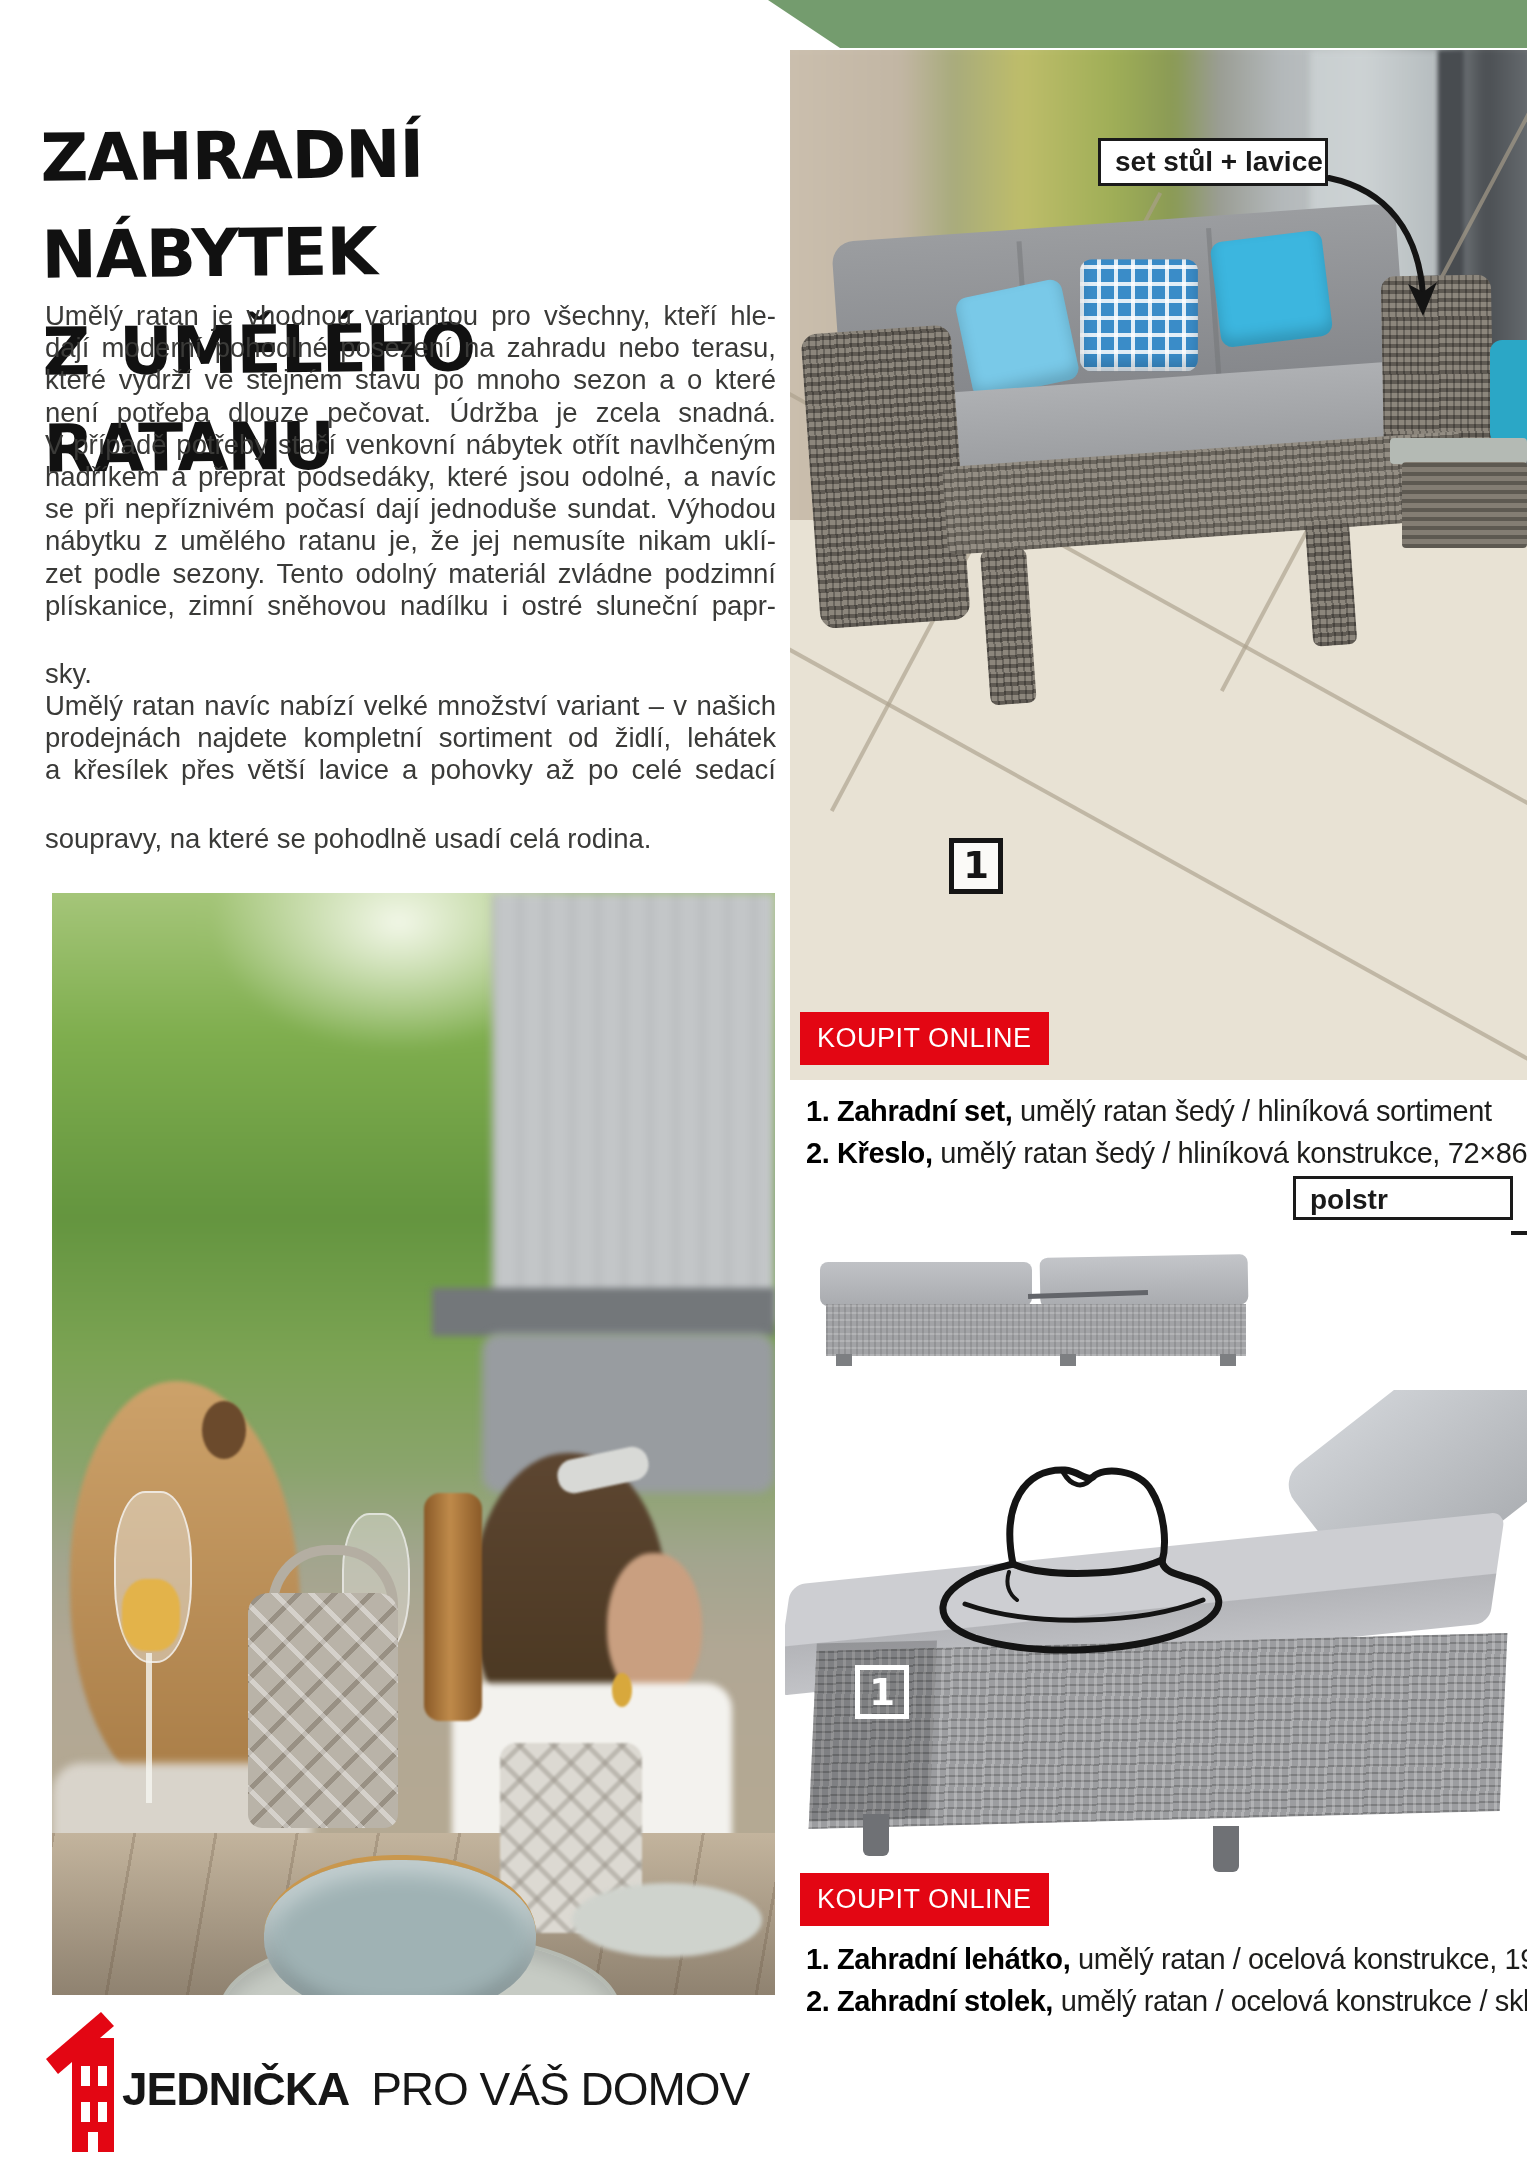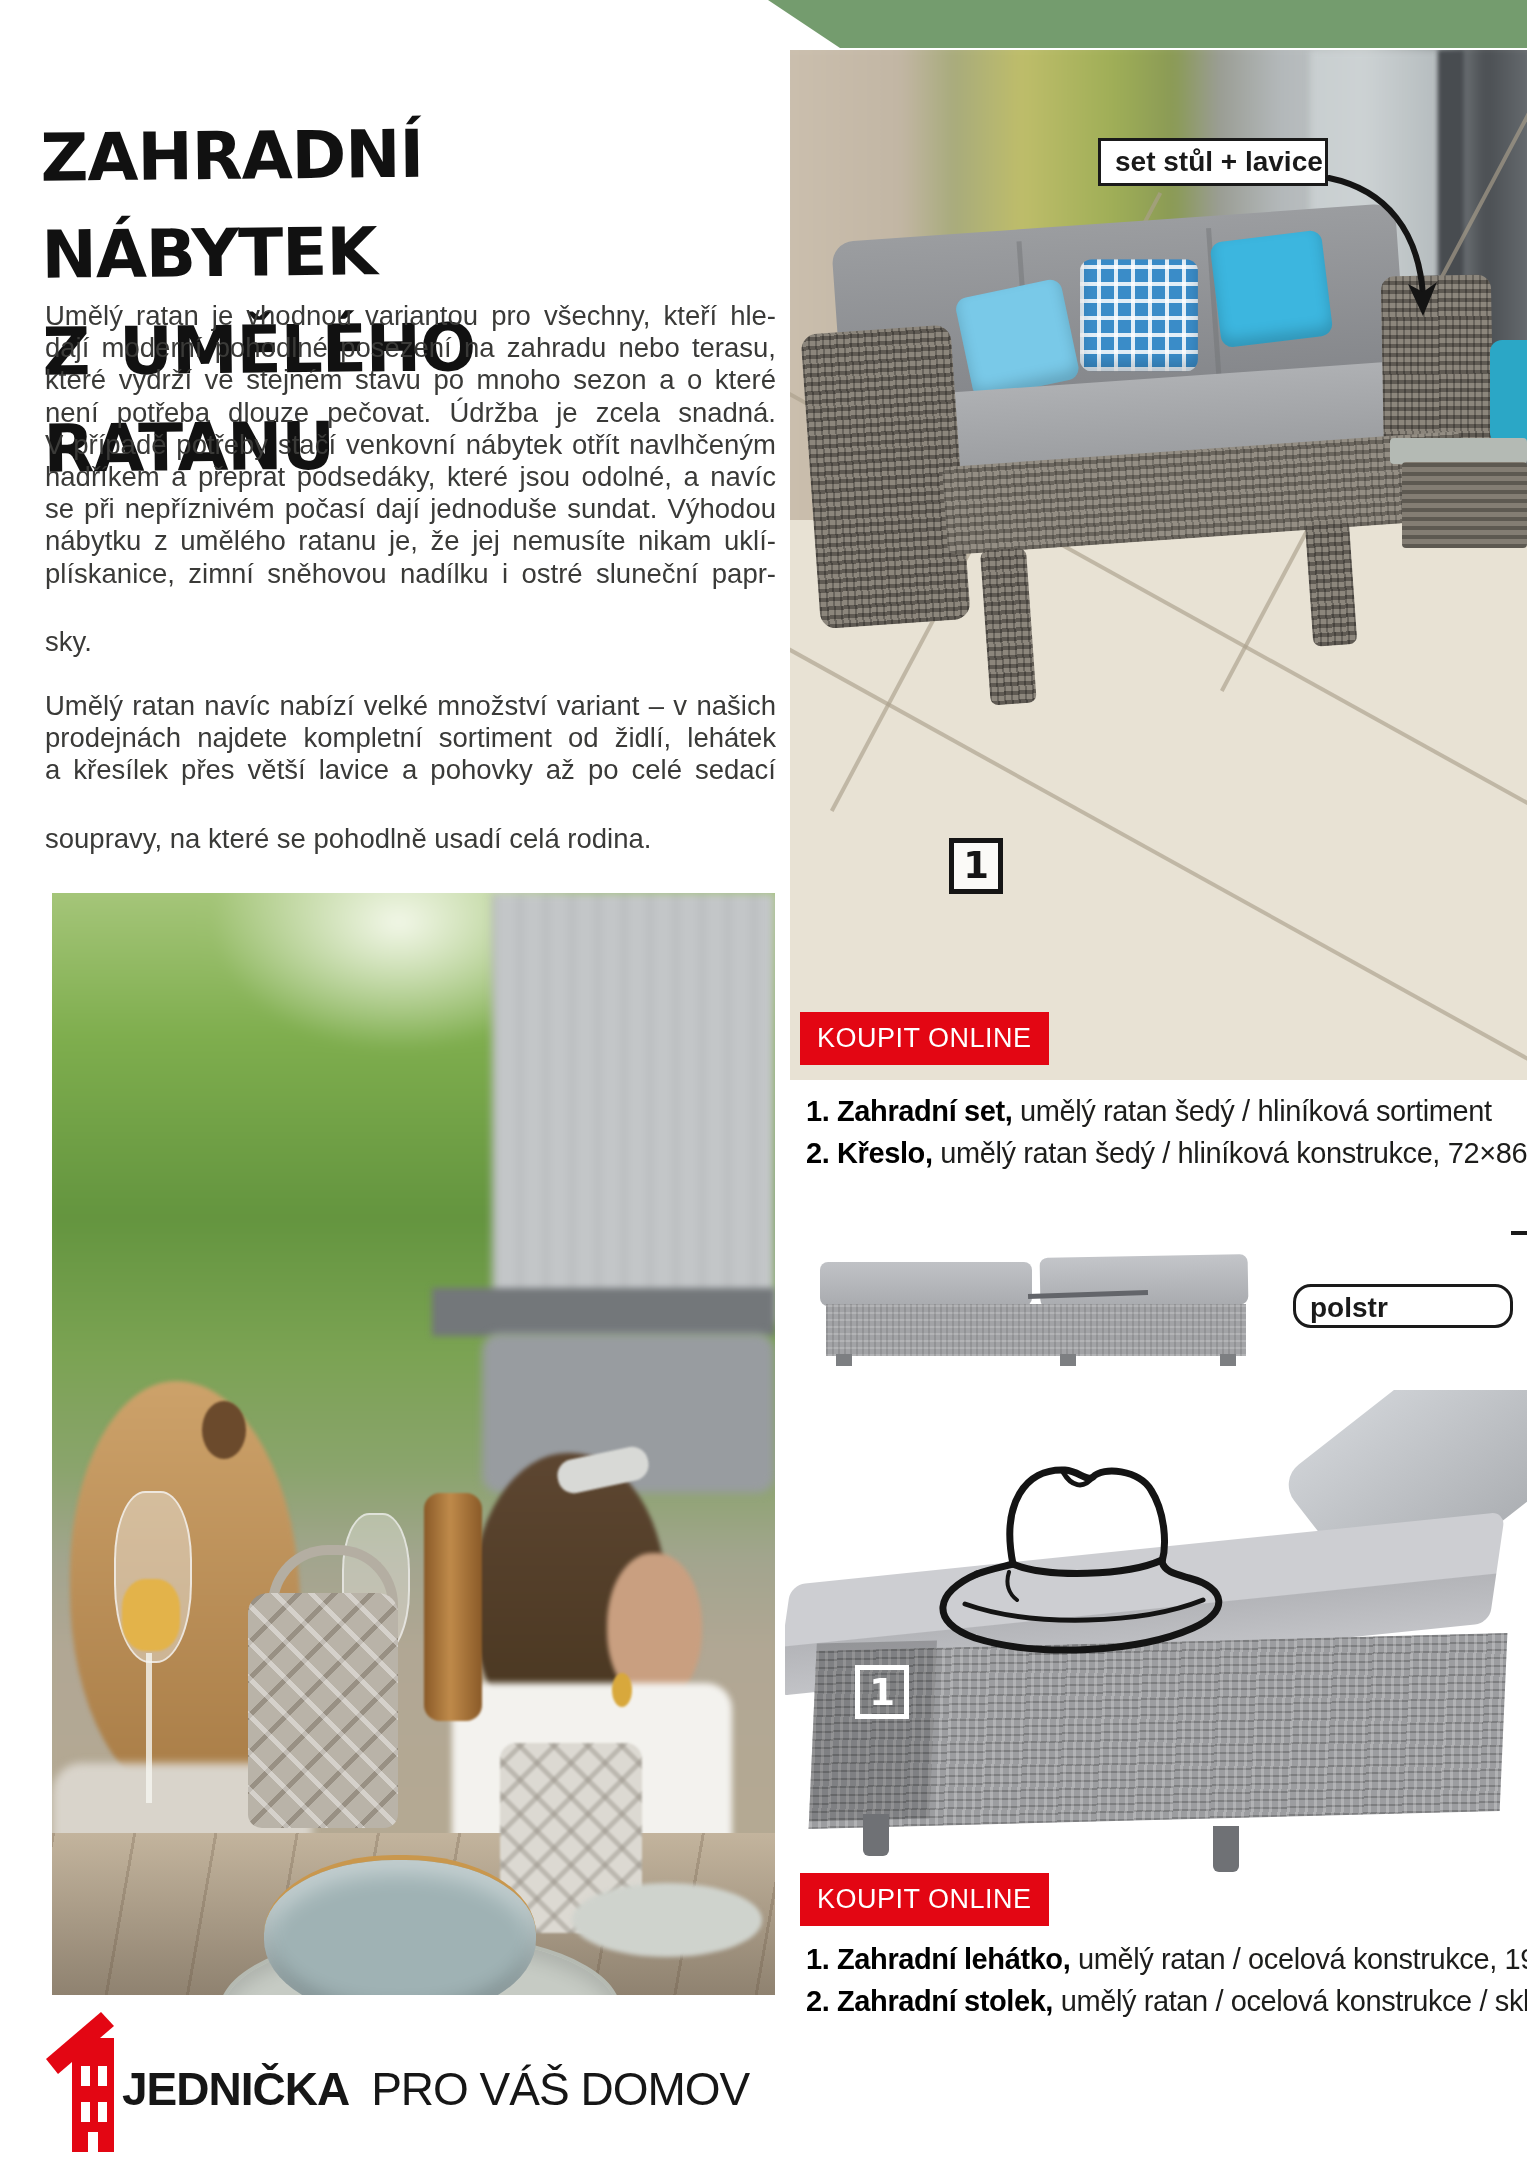--- a/index.html
+++ b/index.html
@@ -97,21 +97,21 @@
   .fl-cush1{left:0px;top:10px;width:212px;height:44px;border-radius:8px;
             background:linear-gradient(180deg,#c0c2c6,#a9abaf);}
   .fl-cush2{left:220px;top:4px;width:208px;height:50px;border-radius:8px;transform:rotate(-1deg);
             background:linear-gradient(180deg,#c3c5c9,#a9abaf);}
   .fl-gap{left:208px;top:40px;width:120px;height:5px;background:#63656a;transform:rotate(-2deg);}
   .fl-box{left:6px;top:52px;width:420px;height:52px;background:#a2a3a6;
           background-image:repeating-linear-gradient(90deg,rgba(0,0,0,.10) 0 2px,transparent 2px 6px),
                            repeating-linear-gradient(0deg,rgba(255,255,255,.18) 0 2px,transparent 2px 7px);}
   .fl-leg{top:102px;width:16px;height:12px;background:#7d7f82;}
   .flg1{left:16px;} .flg2{left:240px;} .flg3{left:400px;}
-  .callout-polstr{left:1293px;top:1284px;width:220px;height:44px;border-radius:18px;}
+  .callout-polstr{left:1293px;top:1176px;width:220px;height:44px;}
   .polstr-stub{left:1511px;top:1231px;width:16px;height:4px;background:#1a1a1a;}
 
   
   .photo-hat{left:785px;top:1390px;width:742px;height:487px;background:#fff;}
   .hl-back{left:500px;top:-60px;width:430px;height:170px;border-radius:26px;
            background:linear-gradient(180deg,#cdd0d4,#aeb1b5);transform:rotate(-38deg);}
   .hl-cush{left:5px;top:158px;width:700px;height:112px;border-radius:14px;
            background:linear-gradient(180deg,#cdced2 55%,#b4b5b9 56%,#c2c3c7);
            transform:skewX(-14deg) rotate(-6deg);}
   .hl-box{left:28px;top:252px;width:690px;height:178px;background:#9c9da0;overflow:hidden;
@@ -191,20 +191,21 @@
 
   <div class="abs para p1">
     <div class="pline">Umělý ratan je vhodnou variantou pro všechny, kteří hle-</div>
     <div class="pline">dají moderní pohodlné posezení na zahradu nebo terasu,</div>
     <div class="pline">které vydrží ve stejném stavu po mnoho sezon a o které</div>
     <div class="pline">není potřeba dlouze pečovat. Údržba je zcela snadná.</div>
     <div class="pline">V případě potřeby stačí venkovní nábytek otřít navlhčeným</div>
     <div class="pline">hadříkem a přeprat podsedáky, které jsou odolné, a navíc</div>
     <div class="pline">se při nepříznivém počasí dají jednoduše sundat. Výhodou</div>
     <div class="pline">nábytku z umělého ratanu je, že jej nemusíte nikam uklí-</div>
+    <div class="pline">zet podle sezony. Tento odolný materiál zvládne podzimní</div>
     <div class="pline">plískanice, zimní sněhovou nadílku i ostré sluneční papr-</div>
     <div class="pline last">sky.</div>
   </div>
 
   <div class="abs para p2">
     <div class="pline">Umělý ratan navíc nabízí velké množství variant – v našich</div>
     <div class="pline">prodejnách najdete kompletní sortiment od židlí, lehátek</div>
     <div class="pline">a křesílek přes větší lavice a pohovky až po celé sedací</div>
     <div class="pline last">soupravy, na které se pohodlně usadí celá rodina.</div>
   </div>

